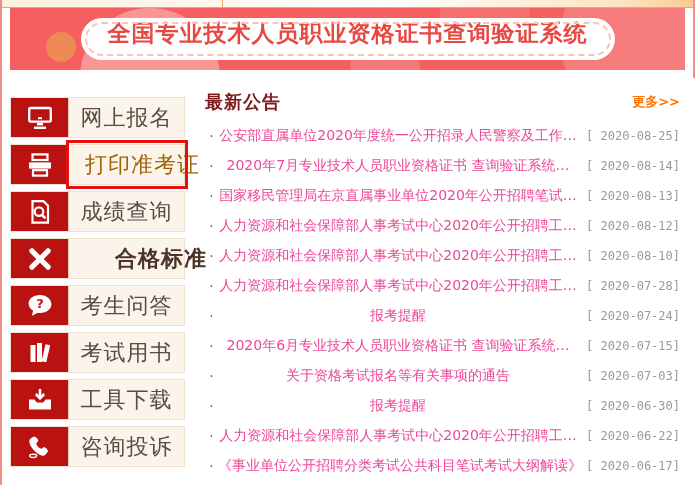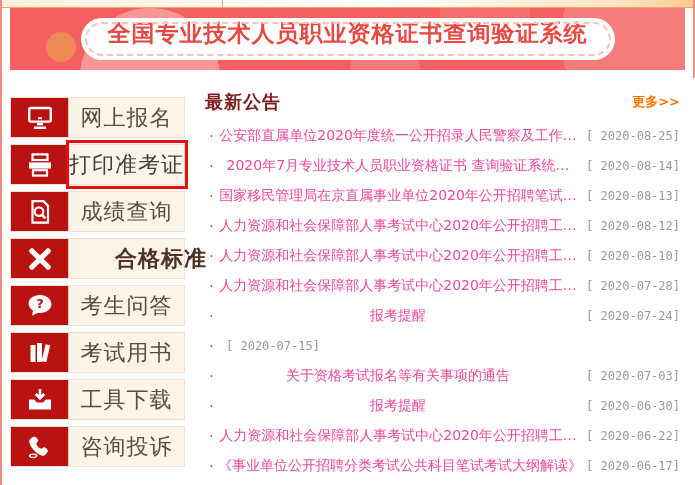--- a/index.html
+++ b/index.html
@@ -59,21 +59,21 @@
     display:flex; align-items:center; justify-content:center;
     border-right:1px solid #e9c8b8;
   }
   .side-label {
     flex:1; display:flex; align-items:center; justify-content:center;
     font-size:22px; color:#5b4b43; letter-spacing:1px; white-space:nowrap;
   }
   .side-item.bold .side-label { font-weight:bold; color:#4d3226;padding-left:46px; }
   .side-item .highlight { display:none; position:absolute; left:55px; right:-4px; top:-5px; bottom:-5px; border:3px solid #e6100f; z-index:3; pointer-events:none; }
   .side-item.active .highlight { display:block; }
-  .side-item.active .side-label { color:#404040; }
+  .side-item.active .side-label { color:#a16207;padding-left:16px; }
 
   
   .content { flex:1; margin:20px 15px 0 20px; min-width:0;text-align:center; }
   .content-header { display:flex; align-items:center; }
   .section-title { font-size:18px; font-weight:bold; color:#7e1d1d; letter-spacing:1px; }
   .more-link { margin-left:auto; color:#ff7300; font-size:13px; font-weight:bold; cursor:pointer; white-space:nowrap; }
   .news-list { margin-top:7px; }
   .news-row { display:flex; align-items:center; height:30px; cursor:pointer; }
   .news-bullet { width:13px; flex:0 0 13px; color:#6b6258; font-size:14px; }
   .news-title { flex:1; font-size:14px; color:#ec4899; white-space:nowrap; overflow:hidden; }
@@ -241,20 +241,21 @@
         <span class="news-title">人力资源和社会保障部人事考试中心2020年公开招聘工…</span>
         <span class="news-date">[ 2020-07-28]</span>
       </div>
       <div class="news-row">
         <span class="news-bullet">·</span>
         <span class="news-title">报考提醒</span>
         <span class="news-date">[ 2020-07-24]</span>
       </div>
       <div class="news-row">
         <span class="news-bullet">·</span>
+        <span class="news-title">2020年6月专业技术人员职业资格证书 查询验证系统…</span>
         <span class="news-date">[ 2020-07-15]</span>
       </div>
       <div class="news-row">
         <span class="news-bullet">·</span>
         <span class="news-title">关于资格考试报名等有关事项的通告</span>
         <span class="news-date">[ 2020-07-03]</span>
       </div>
       <div class="news-row">
         <span class="news-bullet">·</span>
         <span class="news-title">报考提醒</span>

